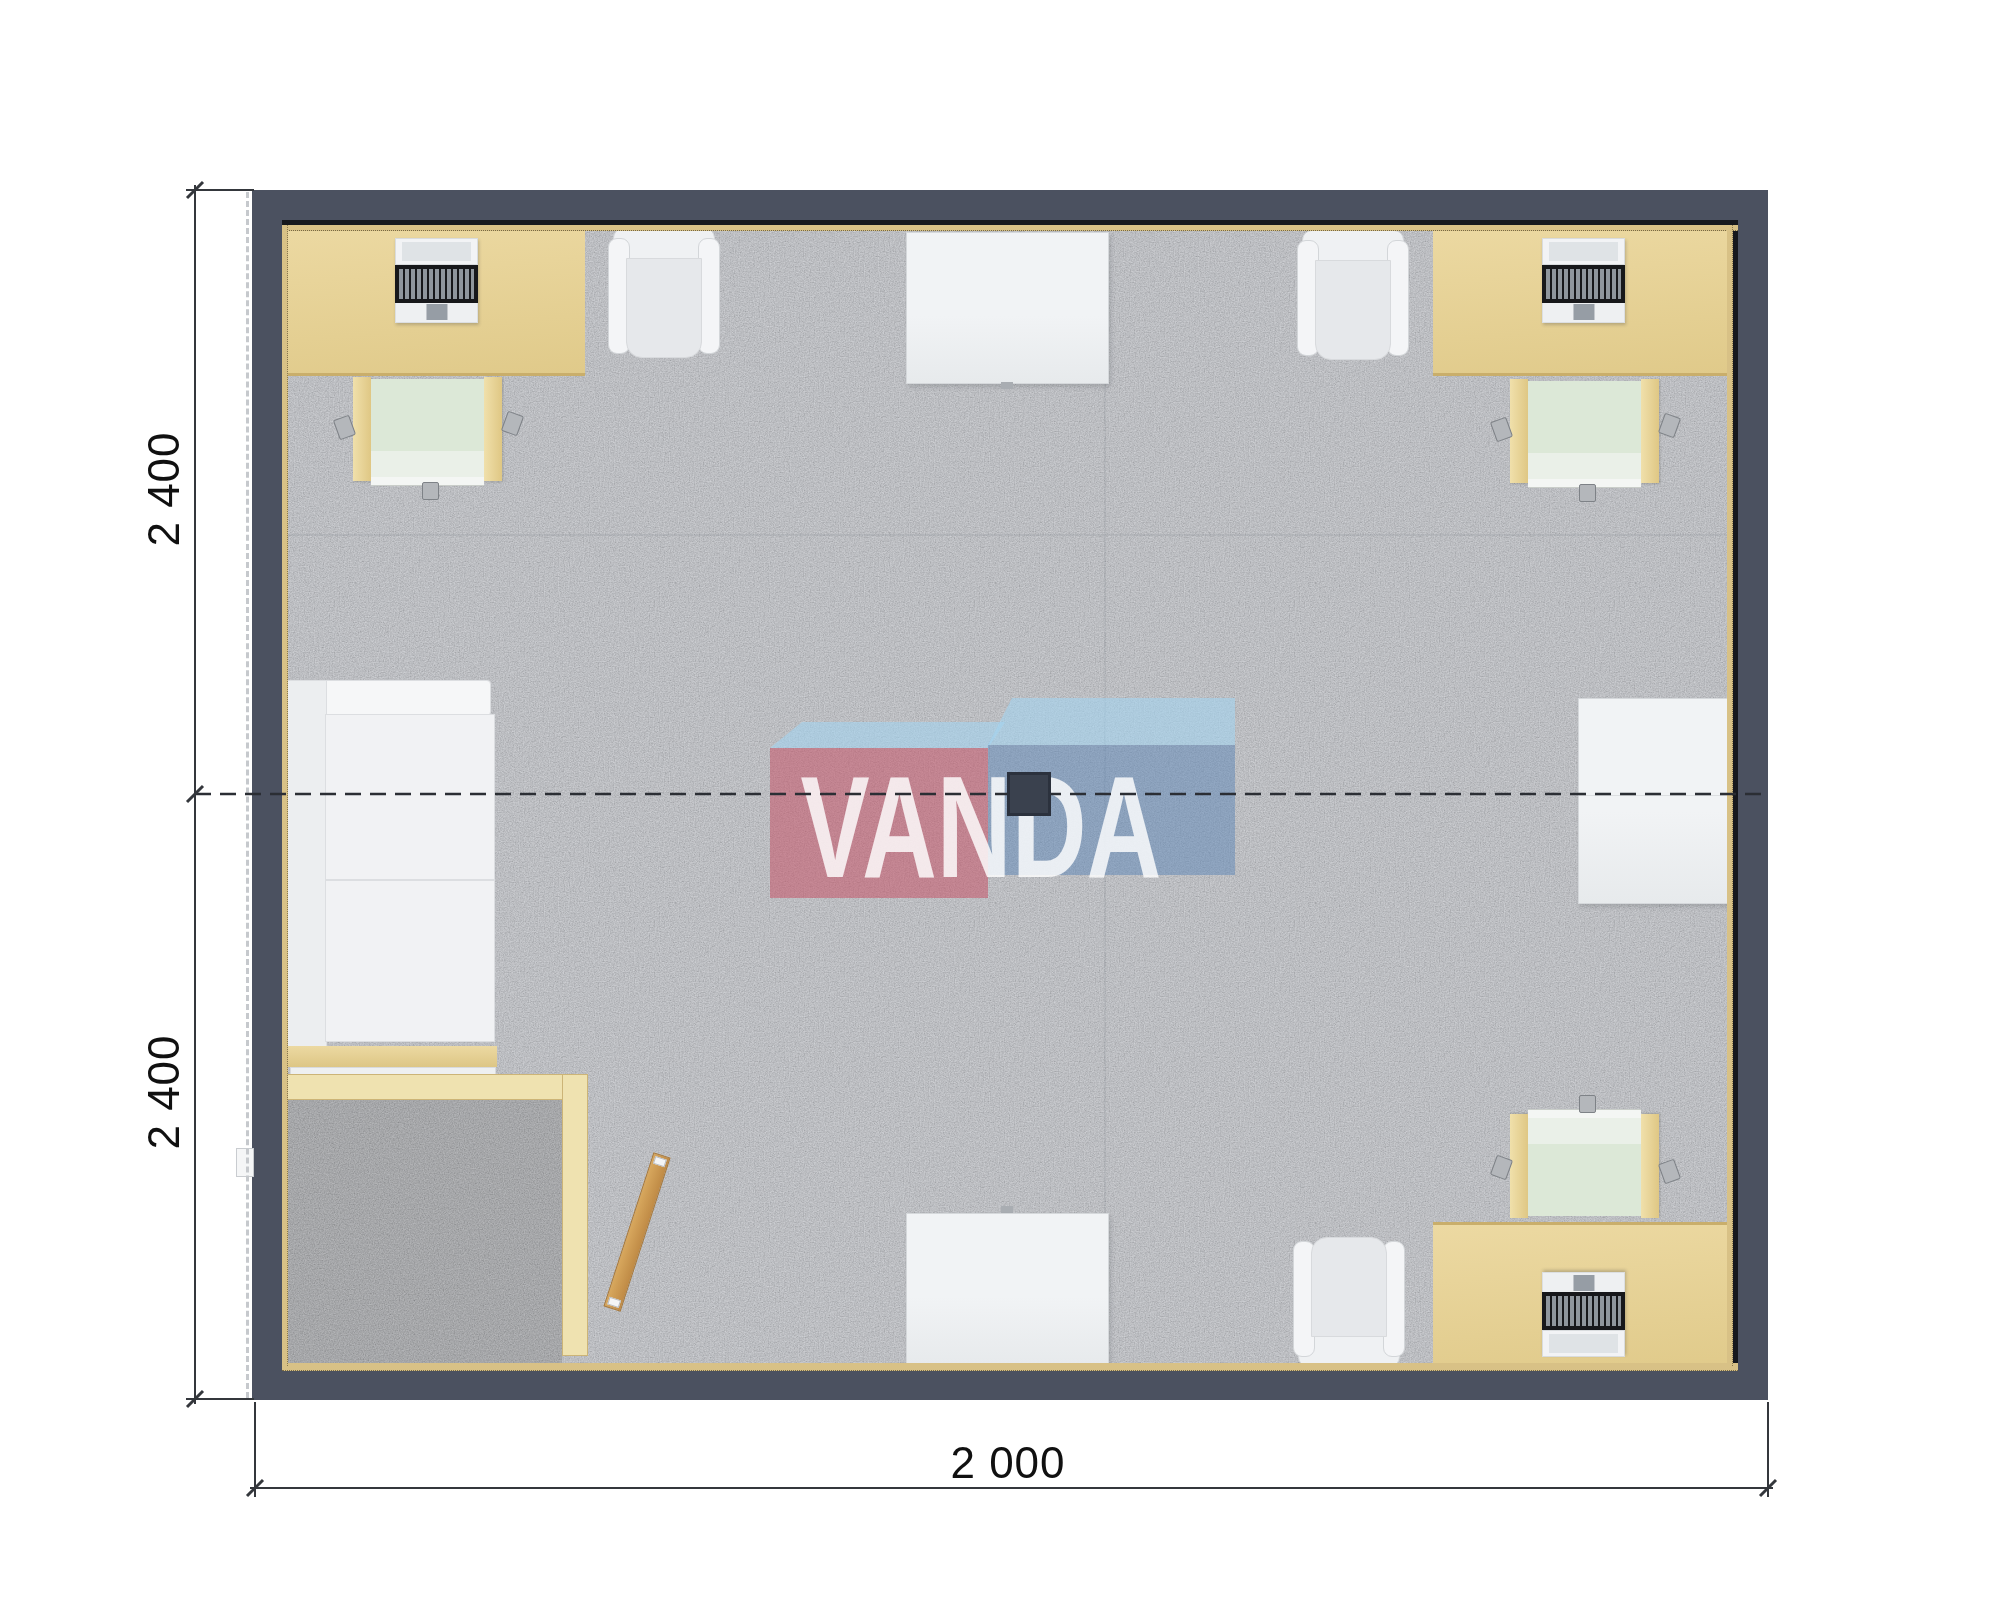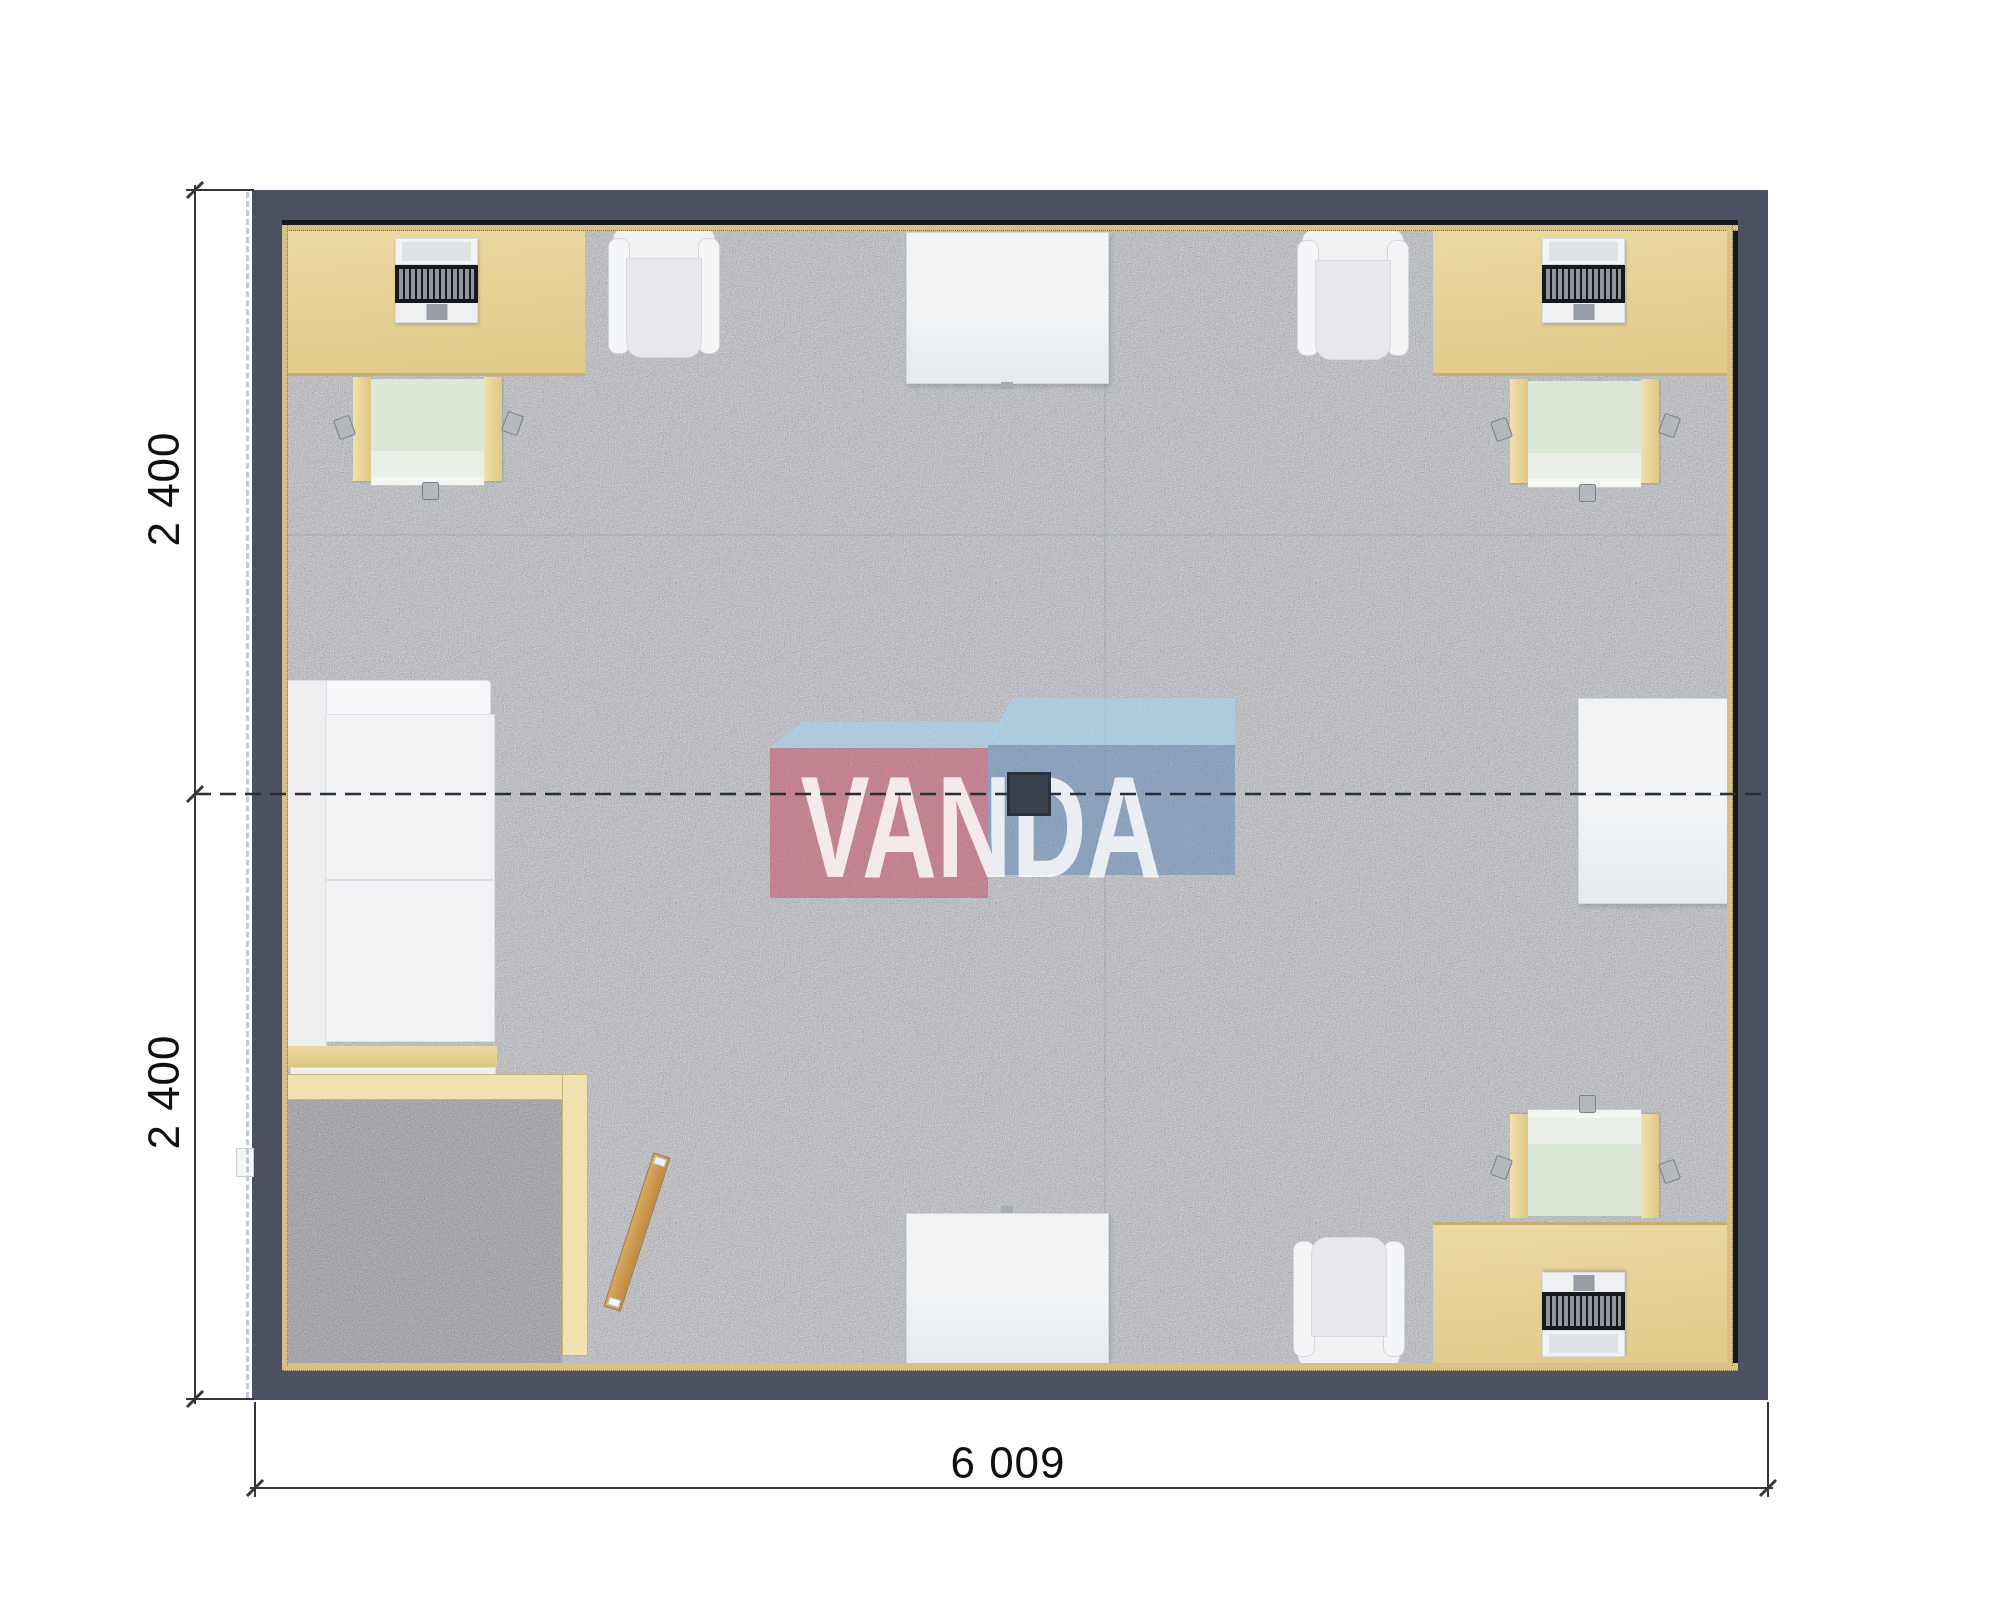--- a/index.html
+++ b/index.html
@@ -257,15 +257,15 @@
     <line x1="187" y1="1407" x2="203" y2="1391" style="stroke:var(--dim_line)" stroke-width="3"></line>
     <line x1="250" y1="1488" x2="1773" y2="1488" style="stroke:var(--dim_line)" stroke-width="2"></line>
     <line x1="255" y1="1402" x2="255" y2="1497" style="stroke:var(--dim_line)" stroke-width="2"></line>
     <line x1="1768" y1="1402" x2="1768" y2="1497" style="stroke:var(--dim_line)" stroke-width="2"></line>
     <line x1="247" y1="1496" x2="263" y2="1480" style="stroke:var(--dim_line)" stroke-width="3"></line>
     <line x1="1760" y1="1496" x2="1776" y2="1480" style="stroke:var(--dim_line)" stroke-width="3"></line>
   </svg>
 
   <div class="dim-label vert" style="left:164px;top:489px;">2 400</div>
   <div class="dim-label vert" style="left:164px;top:1092px;">2 400</div>
-  <div class="dim-label" style="left:1008px;top:1463px;">6 009</div>
+  <div class="dim-label" style="left:1008px;top:1463px;">2 000</div>
 
 </div>
 
 </body></html>

